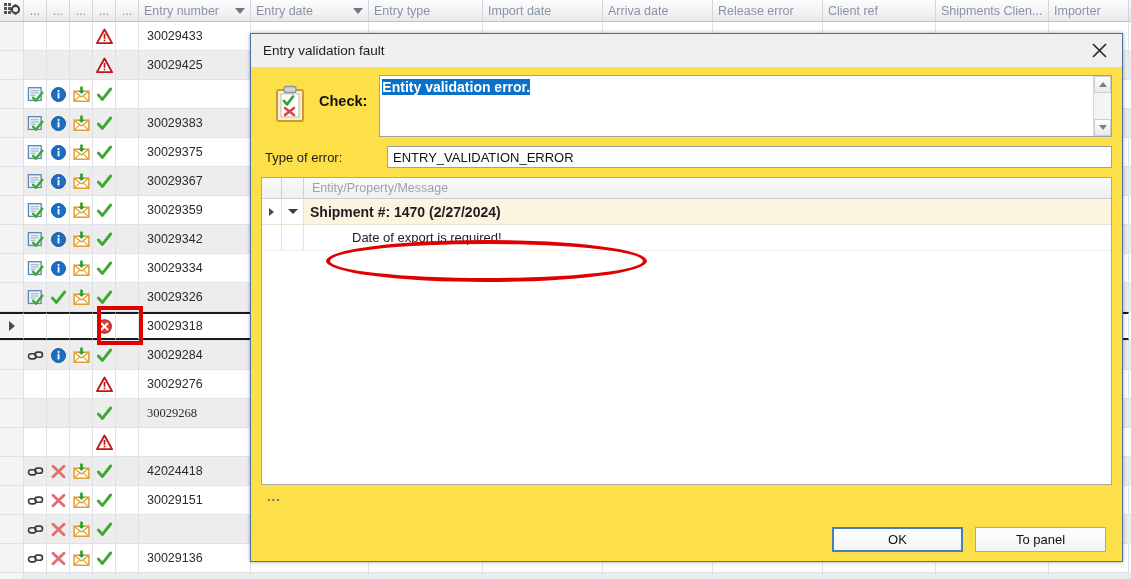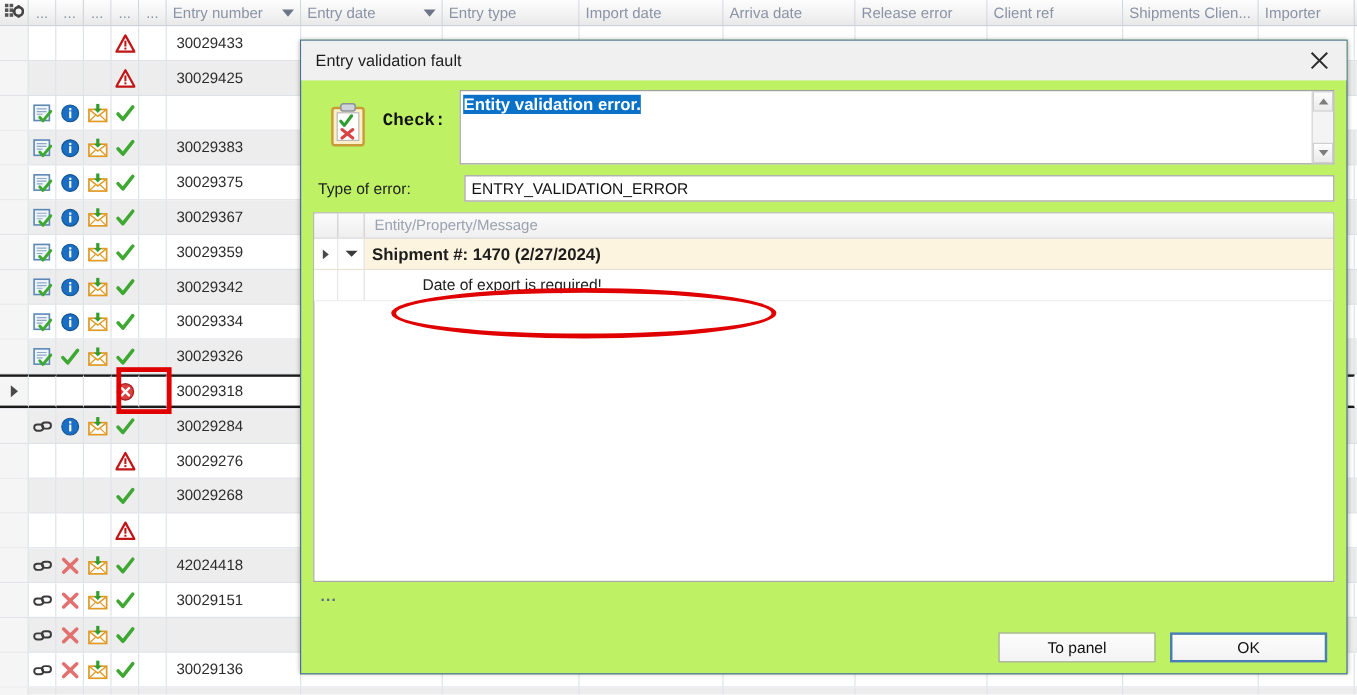--- a/index.html
+++ b/index.html
@@ -98,21 +98,21 @@
   
   .ic { width: 17px; height: 17px; display:block; }
 
   
   .dialog {
     position: absolute;
     left: 250px;
     top: 33px;
     width: 873px;
     height: 529px;
-    background: #bef264;
+    background: #fde047;
     border: 1px solid #4a6fa5;
     box-sizing: border-box;
     box-shadow: 0 0 4px rgba(0,0,0,0.35);
   }
   .dlg-titlebar {
     height: 33px;
     display: flex;
     align-items: center;
     padding: 0 4px 0 12px;
     box-sizing: border-box;
@@ -147,21 +147,20 @@
     display: flex;
     justify-content: center;
     padding-top: 10px;
   }
   .check-label {
     font-size: 14.5px;
     font-weight: bold;
     color: #111;
     padding-top: 18px;
     padding-right: 12px;
-    font-family: Liberation Mono, monospace;
   }
   .memo {
     flex: 1;
     height: 62px;
     background: #ffffff;
     border: 1px solid #a0a0a0;
     box-sizing: border-box;
     position: relative;
     display: flex;
   }
@@ -955,21 +954,21 @@
             <span class="ic"></span>
           </div>
           <div class="gcell icol">
             <svg class="ic" viewBox="0 0 18 18">
               <path d="M2.5 9.5 L6.8 14.2 L15.5 3.2" fill="none" stroke="#3ea832" stroke-width="3.1" stroke-linecap="round" stroke-linejoin="round"></path>
             </svg>
           </div>
           <div class="gcell icol">
             <span class="ic"></span>
           </div>
-          <div class="gcell text" style="width: 112px;">30029268</div>
+          <div class="gcell text" style="width: 112px; font-family: Liberation Serif, serif;">30029268</div>
           <div class="gcell text" style="width: 118px;"></div>
           <div class="gcell text" style="width: 114px;"></div>
           <div class="gcell text" style="width: 120px;"></div>
           <div class="gcell text" style="width: 110px;"></div>
           <div class="gcell text" style="width: 110px;"></div>
           <div class="gcell text" style="width: 113px;"></div>
           <div class="gcell text" style="width: 113px;"></div>
           <div class="gcell text" style="width: 80px;"></div>
         </div>
         <div class="grow white">
@@ -1284,22 +1283,22 @@
             <div class="tcell-exp"></div>
             <div class="tcell-text">Date of export is required!</div>
           </div>
         </div>
       </div>
 
       <div class="dots-bar">...</div>
     </div>
 
     <div class="dlg-footer">
+      <div class="btn default">OK</div>
       <div class="btn">To panel</div>
-      <div class="btn default">OK</div>
     </div>
 
     <div class="anno-ellipse" style="left:75px; top:206px; width:313px; height:34px;"></div>
   </div>
 
   <div class="anno-rect" style="left:97px; top:306px; width:38px; height:31px;"></div>
 
 </div>
 
 </body></html>

